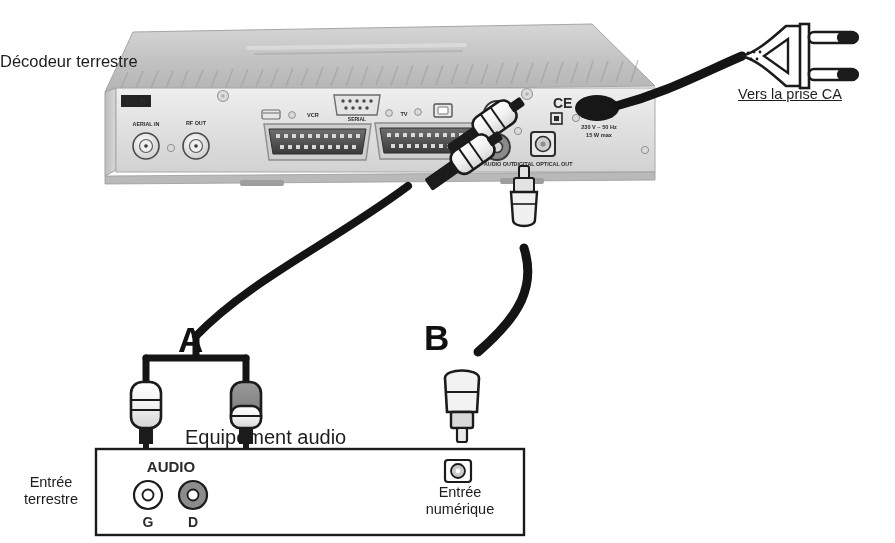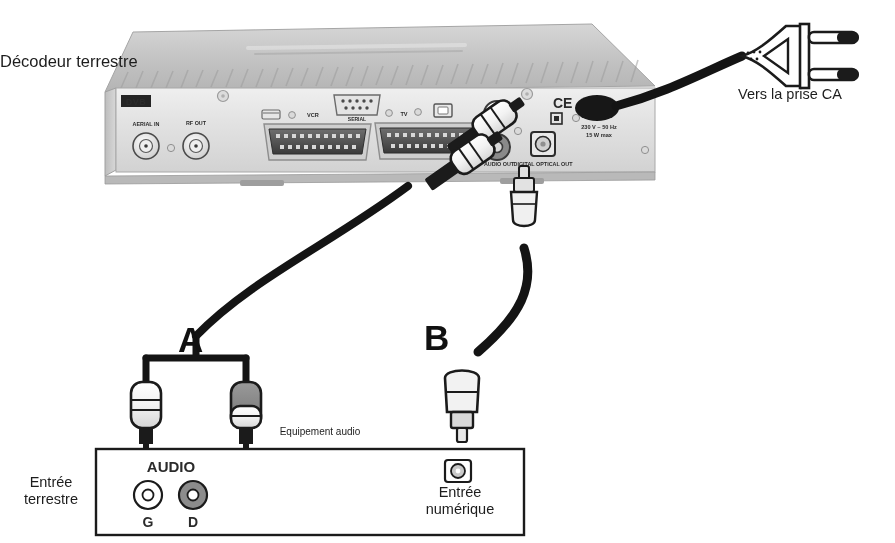--- a/index.html
+++ b/index.html
@@ -31,26 +31,27 @@
     width: 620px;
     text-align: left;
     font-size: 16.5px;
     margin-top: 44px;
   }
   #title-mains {
     left: 690px; top: 86px;
     width: 200px;
     text-align: center;
     font-size: 14.5px;
+    text-decoration: underline;
   }
   #title-equip {
     left: 185px; top: 426px;
     width: 270px;
-    text-align: center;
-    font-size: 10px;
+    text-align: left;
+    font-size: 20px;
   }
   #title-analog {
     left: 8px; top: 474px;
     width: 86px;
     text-align: center;
     font-size: 14.5px;
   }
   #title-digital {
     left: 404px; top: 484px;
     width: 112px;

